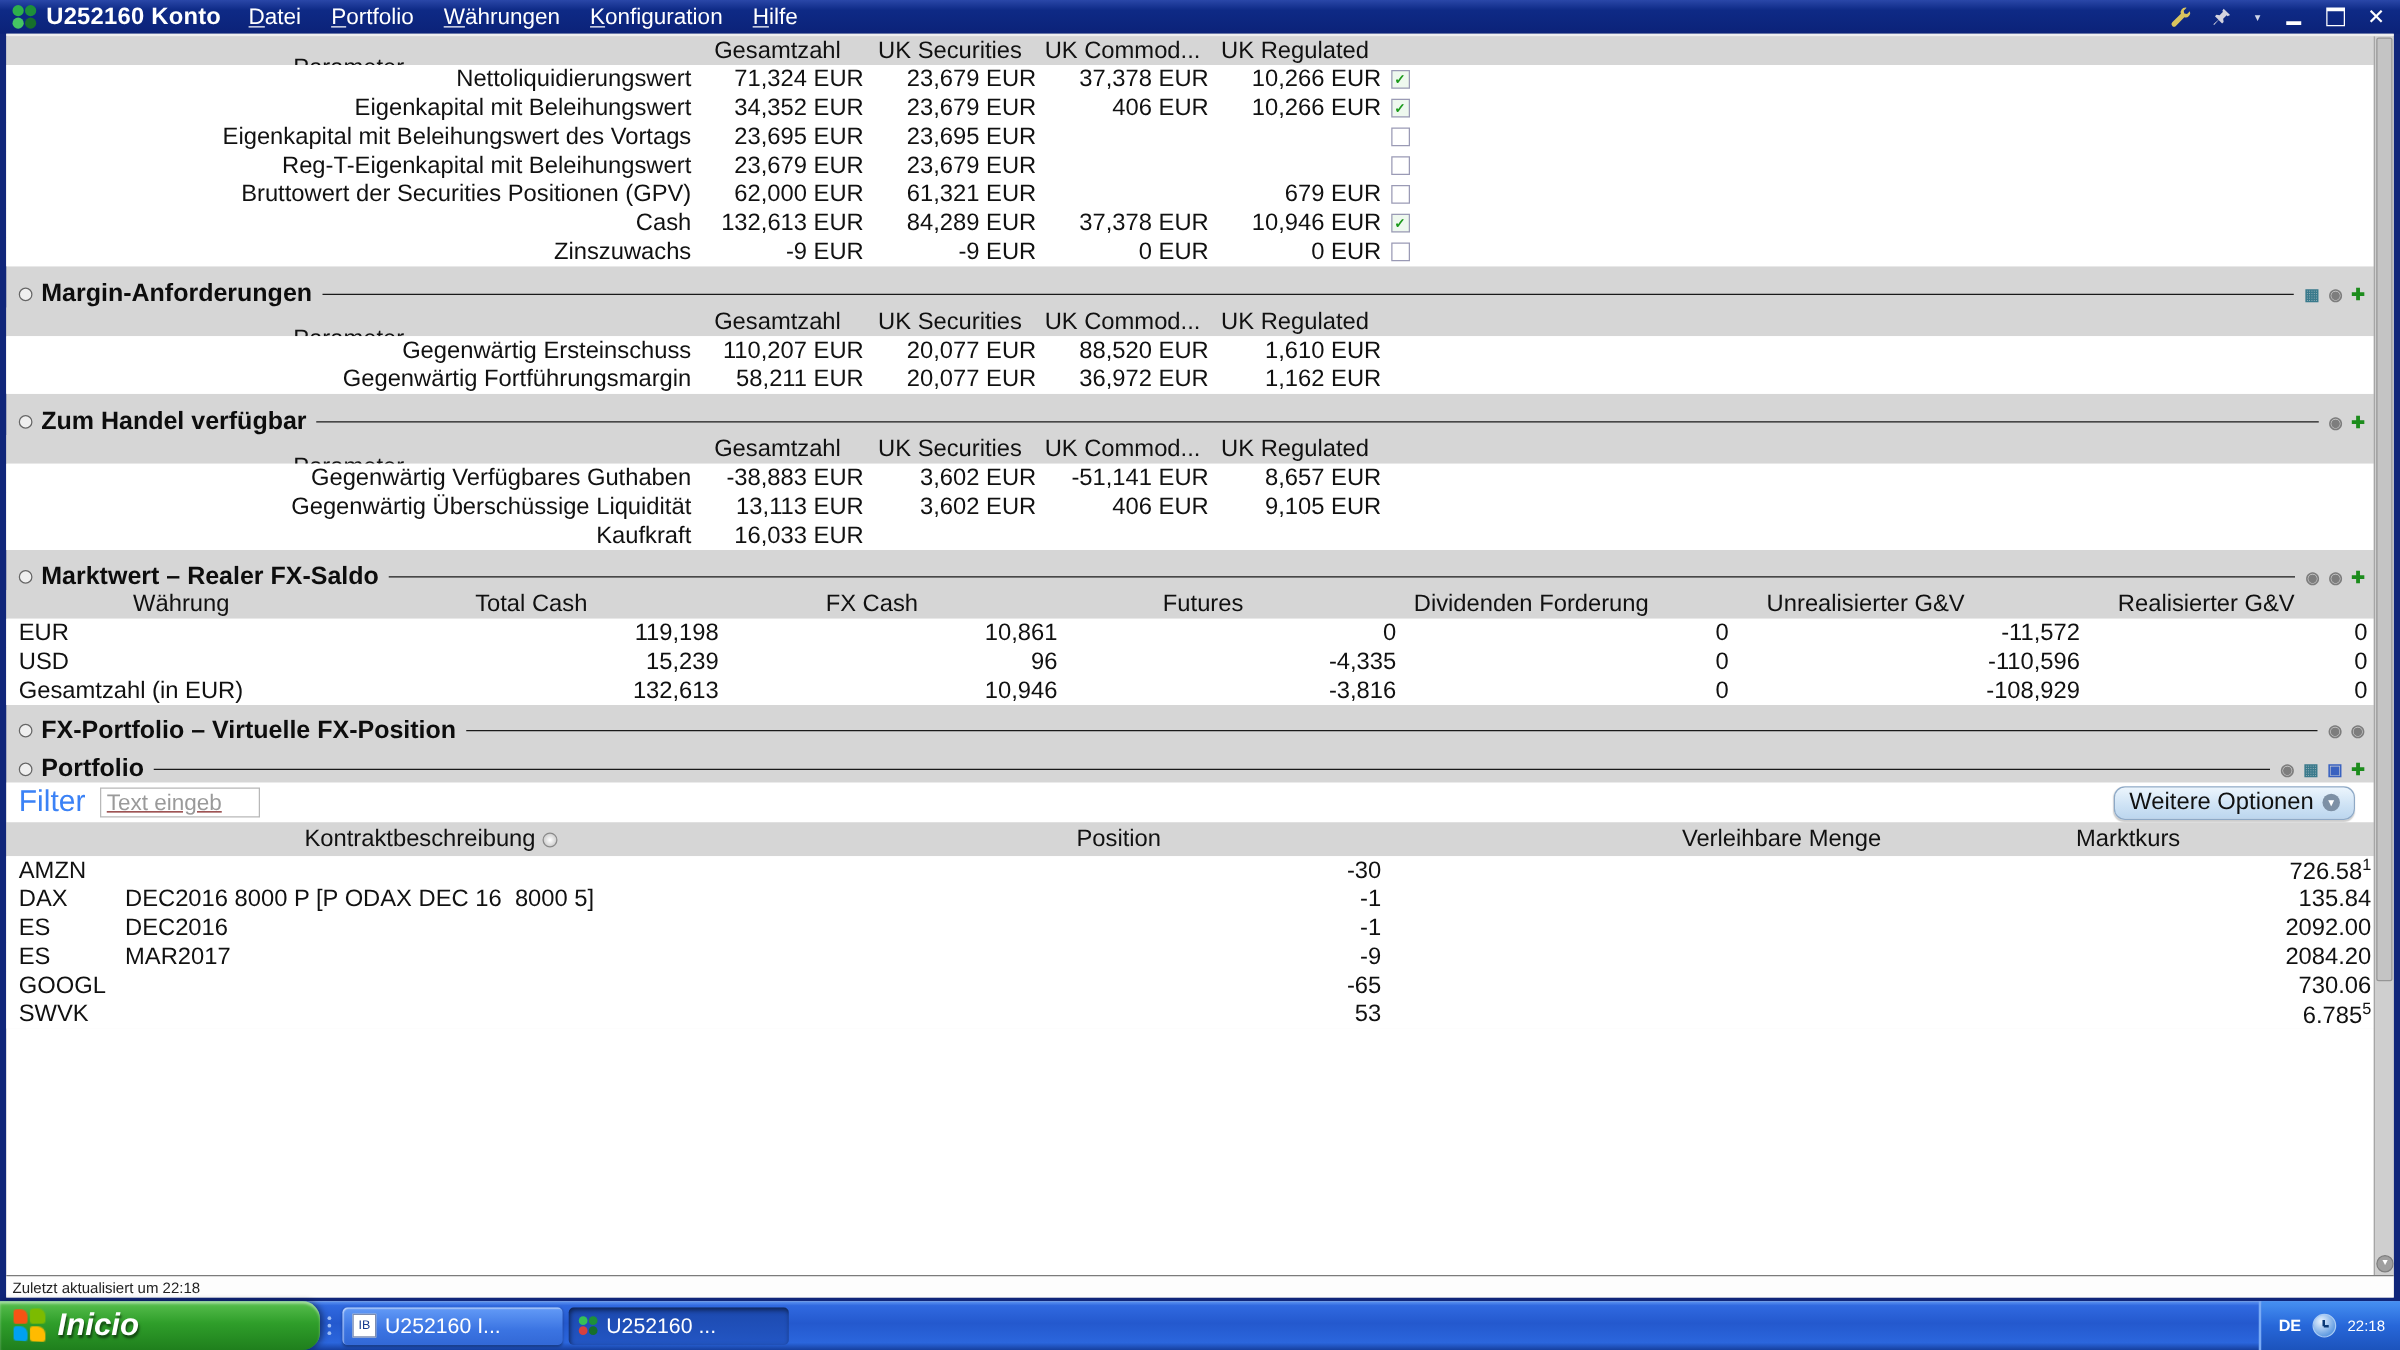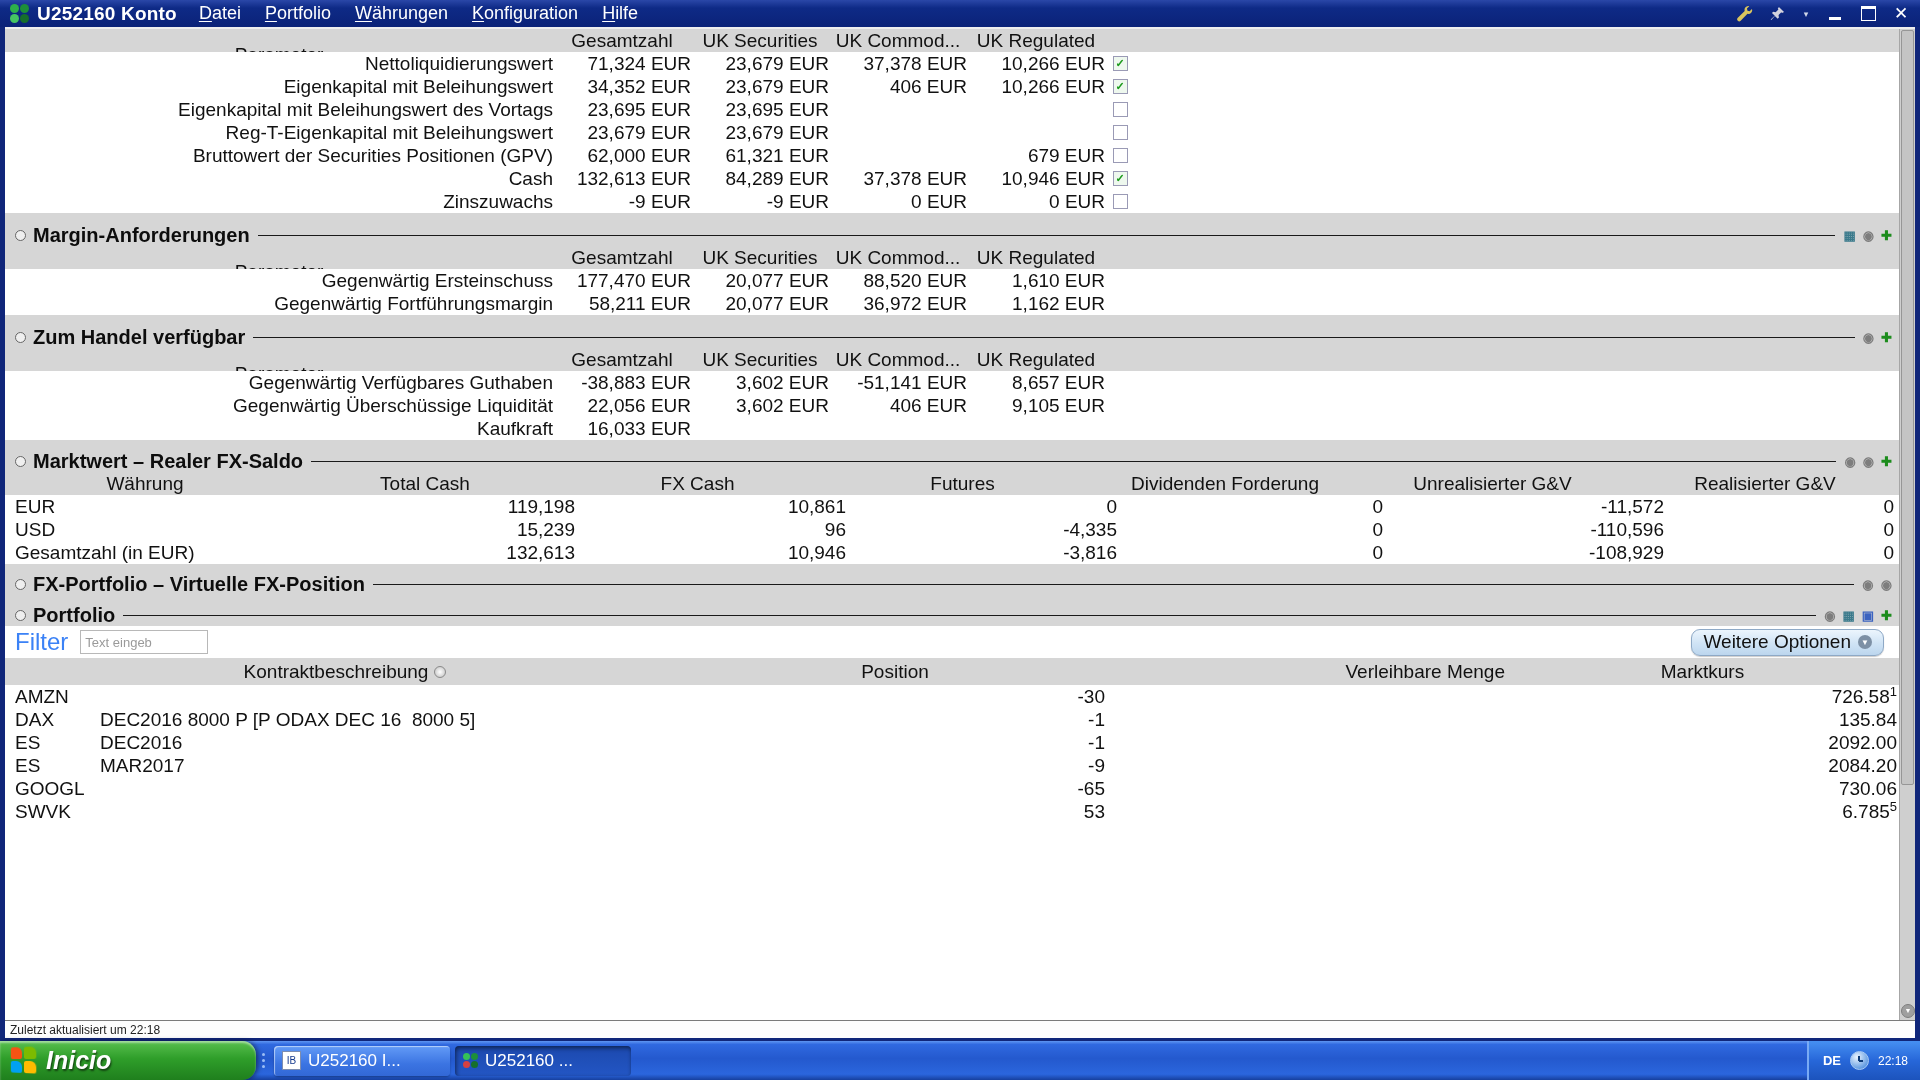--- a/index.html
+++ b/index.html
@@ -63,22 +63,22 @@
   
   .fx-cur{width:280px;padding-left:10px;white-space:nowrap;}
   .fx-cur.h{text-align:center;padding-left:0;}
   .fx-val{text-align:right;padding-right:6px;white-space:nowrap;}
   .fx-val.h{text-align:center;padding-right:0;}
   .fxc1{width:280px;}.fxc2{width:265px;}.fxc3{width:265px;}.fxc4{width:260px;}.fxc5{width:275px;}.fxc6{flex:1;}
 
   
   .filter-row{height:32px;background:#fff;display:flex;align-items:center;padding:0 10px;gap:12px;}
   .filter-label{font-size:24px;color:#3b82f6;}
-  .filter-input{width:118px;height:22px;border:1px solid #b8b8b8;font-size:13px;padding:0 4px;
-                font-family:"Liberation Sans",sans-serif;color:#0c4a6e;}
+  .filter-input{width:118px;height:22px;border:1px solid #b8b8b8;font-size:18px;padding:0 4px;
+                font-family:"Liberation Sans",sans-serif;color:#7f1d1d;text-decoration:underline;}
   .filter-input::placeholder{color:#9a9a9a;}
   .more-btn{margin-left:auto;margin-right:6px;height:27px;display:flex;align-items:center;gap:7px;padding:0 11px;
             font-size:19px;color:#111;border:1px solid #8ea9c6;border-radius:9px;
             background:linear-gradient(#ecf5fd,#cfe3f5 55%,#bcd6ee);box-shadow:0 1px 1px rgba(0,0,0,.2);cursor:default;}
   .more-circ{width:14px;height:14px;border-radius:50%;background:#7d90a5;color:#fff;font-size:8px;
              display:flex;align-items:center;justify-content:center;}
 
   
   .pf-head{height:27px;}
   .pf-desc{width:680px;display:flex;align-items:center;white-space:pre;}
@@ -278,21 +278,21 @@
         <div class="thead">
           <span class="c-label h">Parameter</span>
           <span class="c-val h">Gesamtzahl</span>
           <span class="c-val h">UK Securities</span>
           <span class="c-val h">UK Commod...</span>
           <span class="c-val h">UK Regulated</span>
         </div>
         <div class="rows" id="margin-rows">
             <div class="trow">
               <span class="c-label">Gegenwärtig Ersteinschuss</span>
-              <span class="c-val">177,470 EUR</span>
+              <span class="c-val">110,207 EUR</span>
               <span class="c-val">20,077 EUR</span>
               <span class="c-val">88,520 EUR</span>
               <span class="c-val">1,610 EUR</span>
             </div>
             <div class="trow">
               <span class="c-label">Gegenwärtig Fortführungsmargin</span>
               <span class="c-val">58,211 EUR</span>
               <span class="c-val">20,077 EUR</span>
               <span class="c-val">36,972 EUR</span>
               <span class="c-val">1,162 EUR</span>
@@ -320,21 +320,21 @@
         <div class="rows" id="trade-rows">
             <div class="trow">
               <span class="c-label">Gegenwärtig Verfügbares Guthaben</span>
               <span class="c-val">-38,883 EUR</span>
               <span class="c-val">3,602 EUR</span>
               <span class="c-val">-51,141 EUR</span>
               <span class="c-val">8,657 EUR</span>
             </div>
             <div class="trow">
               <span class="c-label">Gegenwärtig Überschüssige Liquidität</span>
-              <span class="c-val">22,056 EUR</span>
+              <span class="c-val">13,113 EUR</span>
               <span class="c-val">3,602 EUR</span>
               <span class="c-val">406 EUR</span>
               <span class="c-val">9,105 EUR</span>
             </div>
             <div class="trow">
               <span class="c-label">Kaufkraft</span>
               <span class="c-val">16,033 EUR</span>
               <span class="c-val"></span>
               <span class="c-val"></span>
               <span class="c-val"></span>

